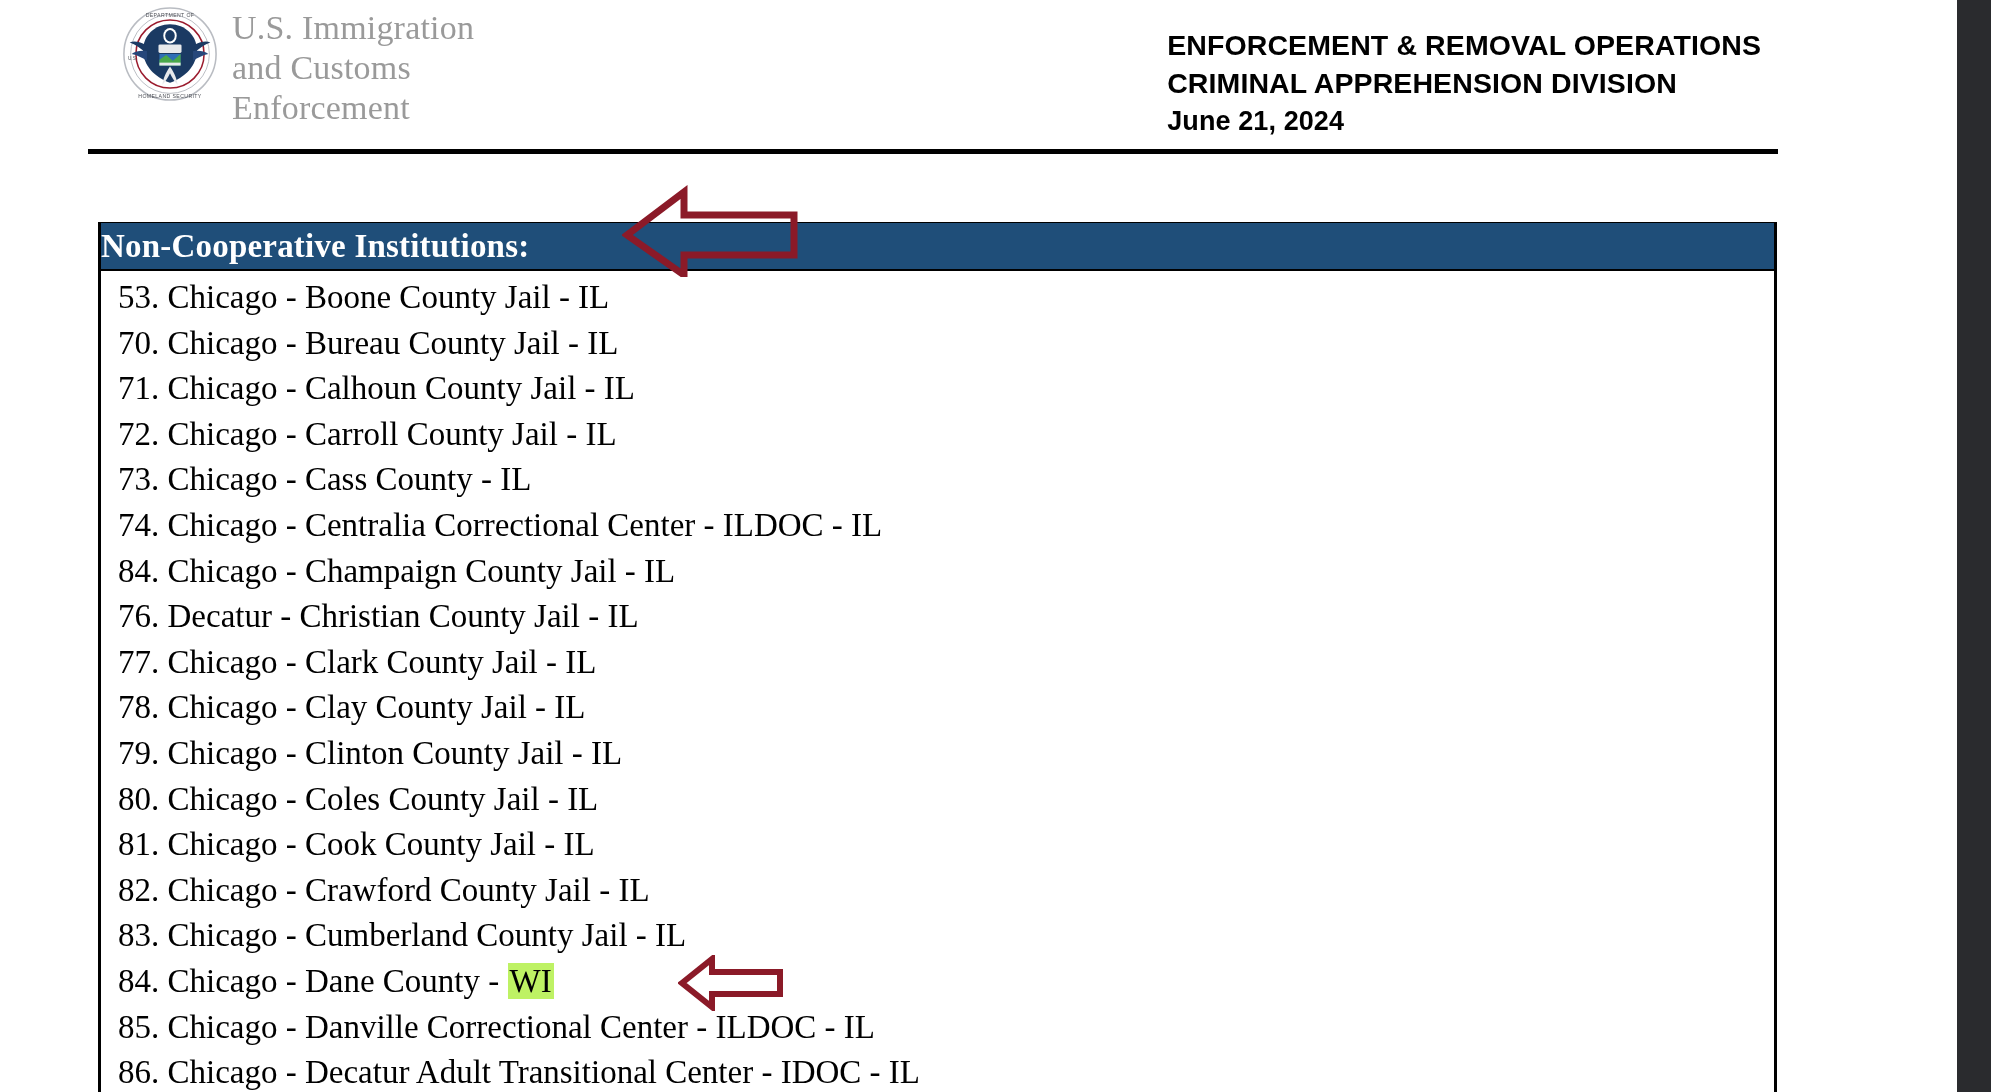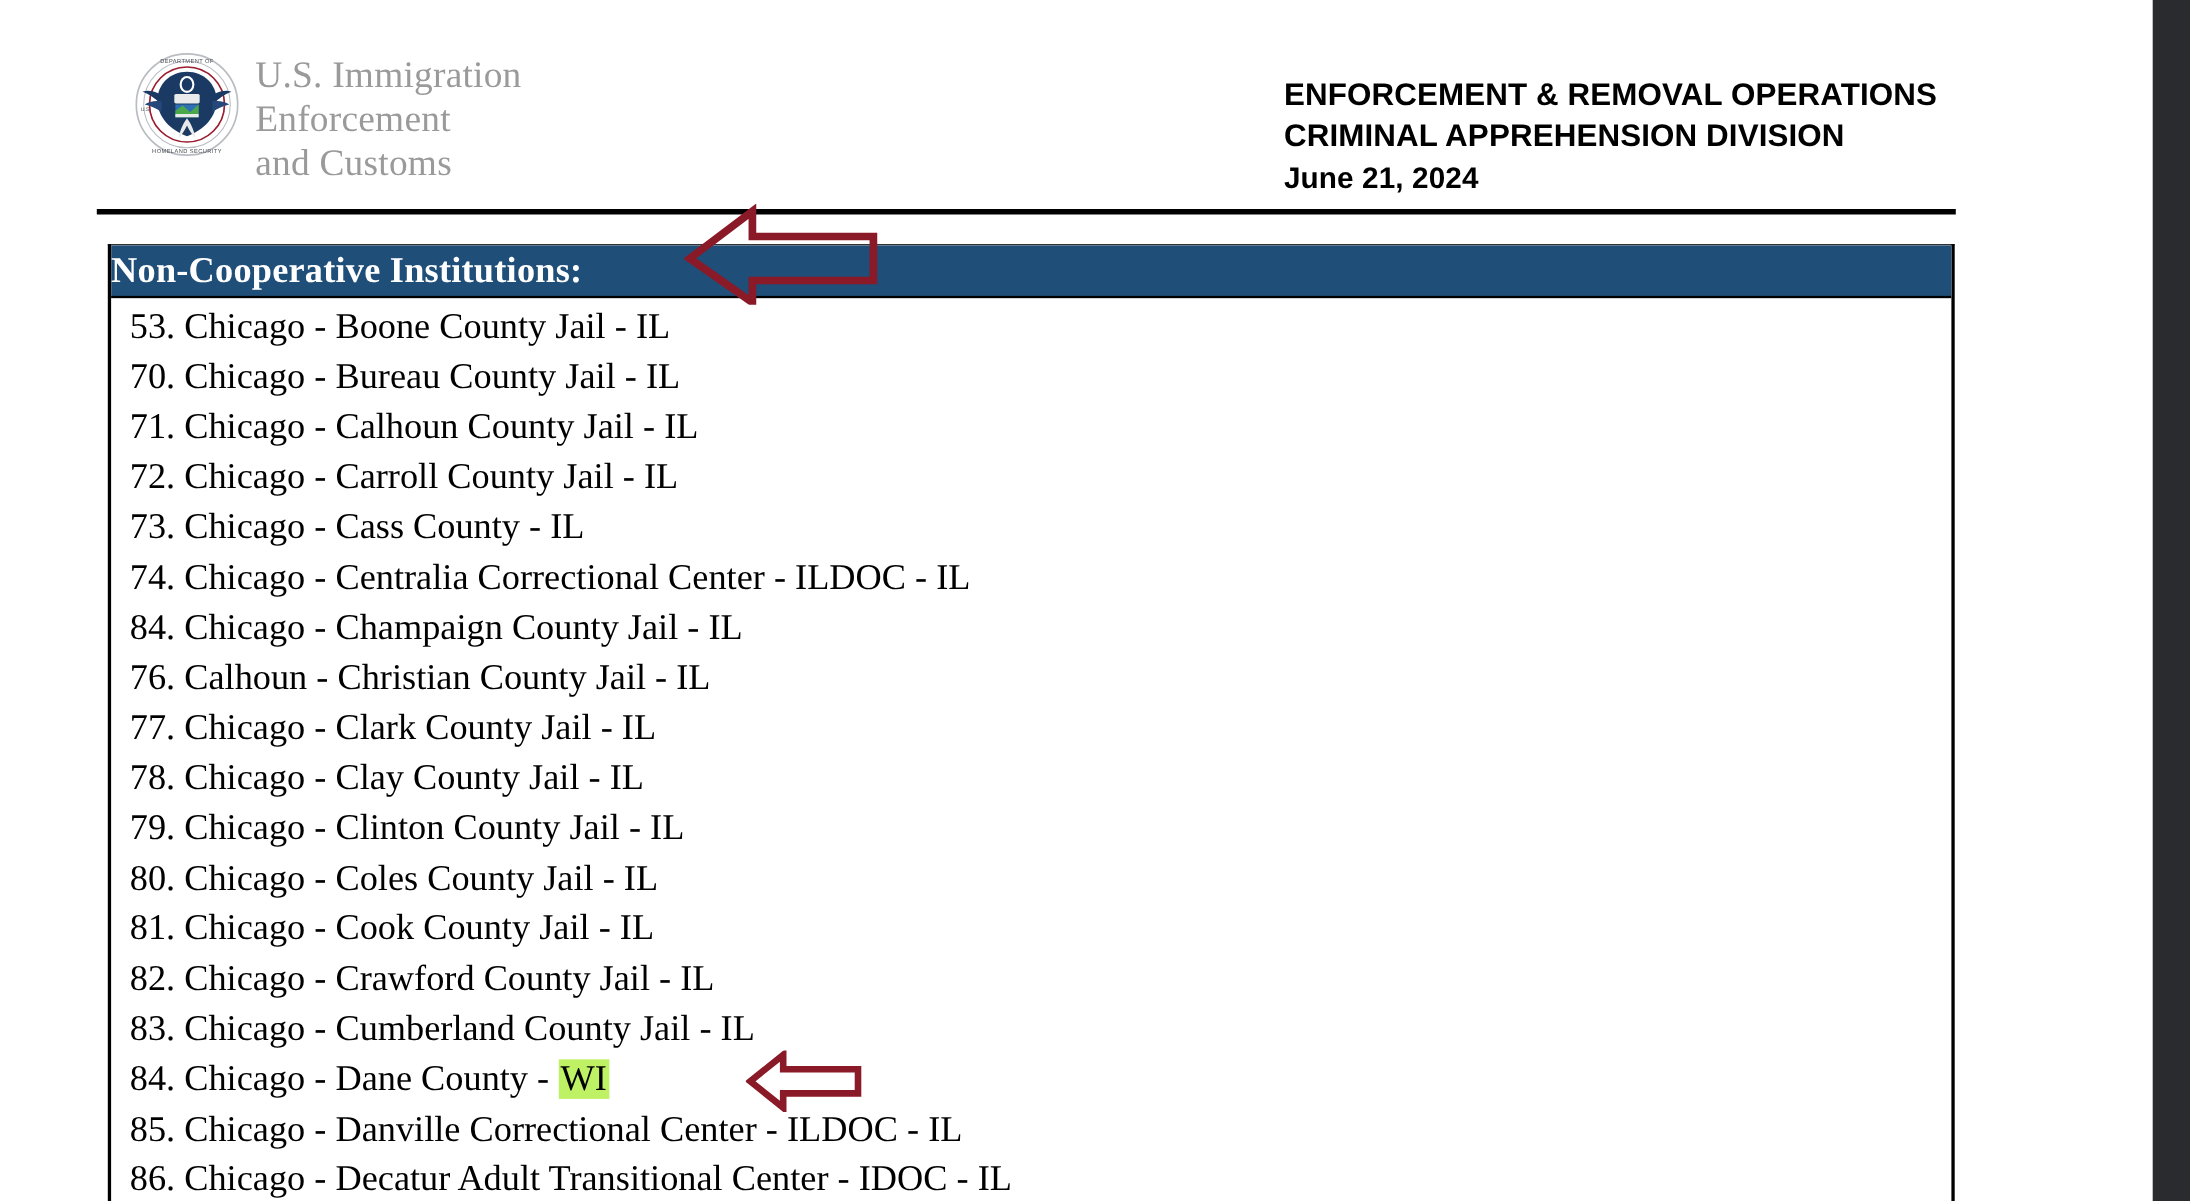--- a/index.html
+++ b/index.html
@@ -33,21 +33,20 @@
     height: 1092px;
     background: #2a2b2e;
   }
 
   
   #doc-header {
     position: absolute;
     left: 0; top: 0;
     width: 1957px;
     height: 150px;
-    margin-top: 41px;
   }
 
   #logo-block {
     position: absolute;
     left: 122px;
     top: 6px;
     display: flex;
     align-items: flex-start;
     gap: 14px;
   }
@@ -186,22 +185,22 @@
         <path d="M39 56 L46 51 L53 57 L61 50 L61 62 L39 62 Z" fill="#4aa84a"></path>
         <path d="M39 59 L61 59 L61 62 L39 62 Z" fill="#e8e9eb"></path>
         <path d="M50 63 C45 70 43 76 42 82 C46 78 48 74 50 70 C52 74 54 78 58 82 C57 76 55 70 50 63 Z" fill="#e8e9eb"></path>
         <text x="50" y="11" font-family="Liberation Sans, sans-serif" font-size="5.4" fill="#4c4f56" text-anchor="middle" letter-spacing="0.4">DEPARTMENT OF</text>
         <text x="50" y="95.5" font-family="Liberation Sans, sans-serif" font-size="5.4" fill="#4c4f56" text-anchor="middle" letter-spacing="0.4">HOMELAND SECURITY</text>
         <text x="11" y="56" font-family="Liberation Sans, sans-serif" font-size="5" fill="#4c4f56" text-anchor="middle">U.S.</text>
       </svg>
 
       <div id="ice-wordmark">
         <span class="wm-line">U.S. Immigration</span>
+        <span class="wm-line">and Customs</span>
         <span class="wm-line">Enforcement</span>
-        <span class="wm-line">and Customs</span>
       </div>
     </div>
 
     <div id="header-titles">
       <span class="t-line">ENFORCEMENT &amp; REMOVAL OPERATIONS</span>
       <span class="t-line">CRIMINAL APPREHENSION DIVISION</span>
       <span class="t-line t-date">June 21, 2024</span>
     </div>
 
     <div id="header-rule"></div>
@@ -214,21 +213,21 @@
     </div>
 
     <ul id="institution-list">
         <li><span>53. </span><span>Chicago - Boone County Jail - IL</span></li>
         <li><span>70. </span><span>Chicago - Bureau County Jail - IL</span></li>
         <li><span>71. </span><span>Chicago - Calhoun County Jail - IL</span></li>
         <li><span>72. </span><span>Chicago - Carroll County Jail - IL</span></li>
         <li><span>73. </span><span>Chicago - Cass County - IL</span></li>
         <li><span>74. </span><span>Chicago - Centralia Correctional Center - ILDOC - IL</span></li>
         <li><span>84. </span><span>Chicago - Champaign County Jail - IL</span></li>
-        <li><span>76. </span><span>Calhoun - Christian County Jail - IL</span></li>
+        <li><span>76. </span><span>Decatur - Christian County Jail - IL</span></li>
         <li><span>77. </span><span>Chicago - Clark County Jail - IL</span></li>
         <li><span>78. </span><span>Chicago - Clay County Jail - IL</span></li>
         <li><span>79. </span><span>Chicago - Clinton County Jail - IL</span></li>
         <li><span>80. </span><span>Chicago - Coles County Jail - IL</span></li>
         <li><span>81. </span><span>Chicago - Cook County Jail - IL</span></li>
         <li><span>82. </span><span>Chicago - Crawford County Jail - IL</span></li>
         <li><span>83. </span><span>Chicago - Cumberland County Jail - IL</span></li>
         <li><span>84. </span><span>Chicago - Dane County - </span><span class="state-highlight">WI</span></li>
         <li><span>85. </span><span>Chicago - Danville Correctional Center - ILDOC - IL</span></li>
         <li><span>86. </span><span>Chicago - Decatur Adult Transitional Center - IDOC - IL</span></li>

